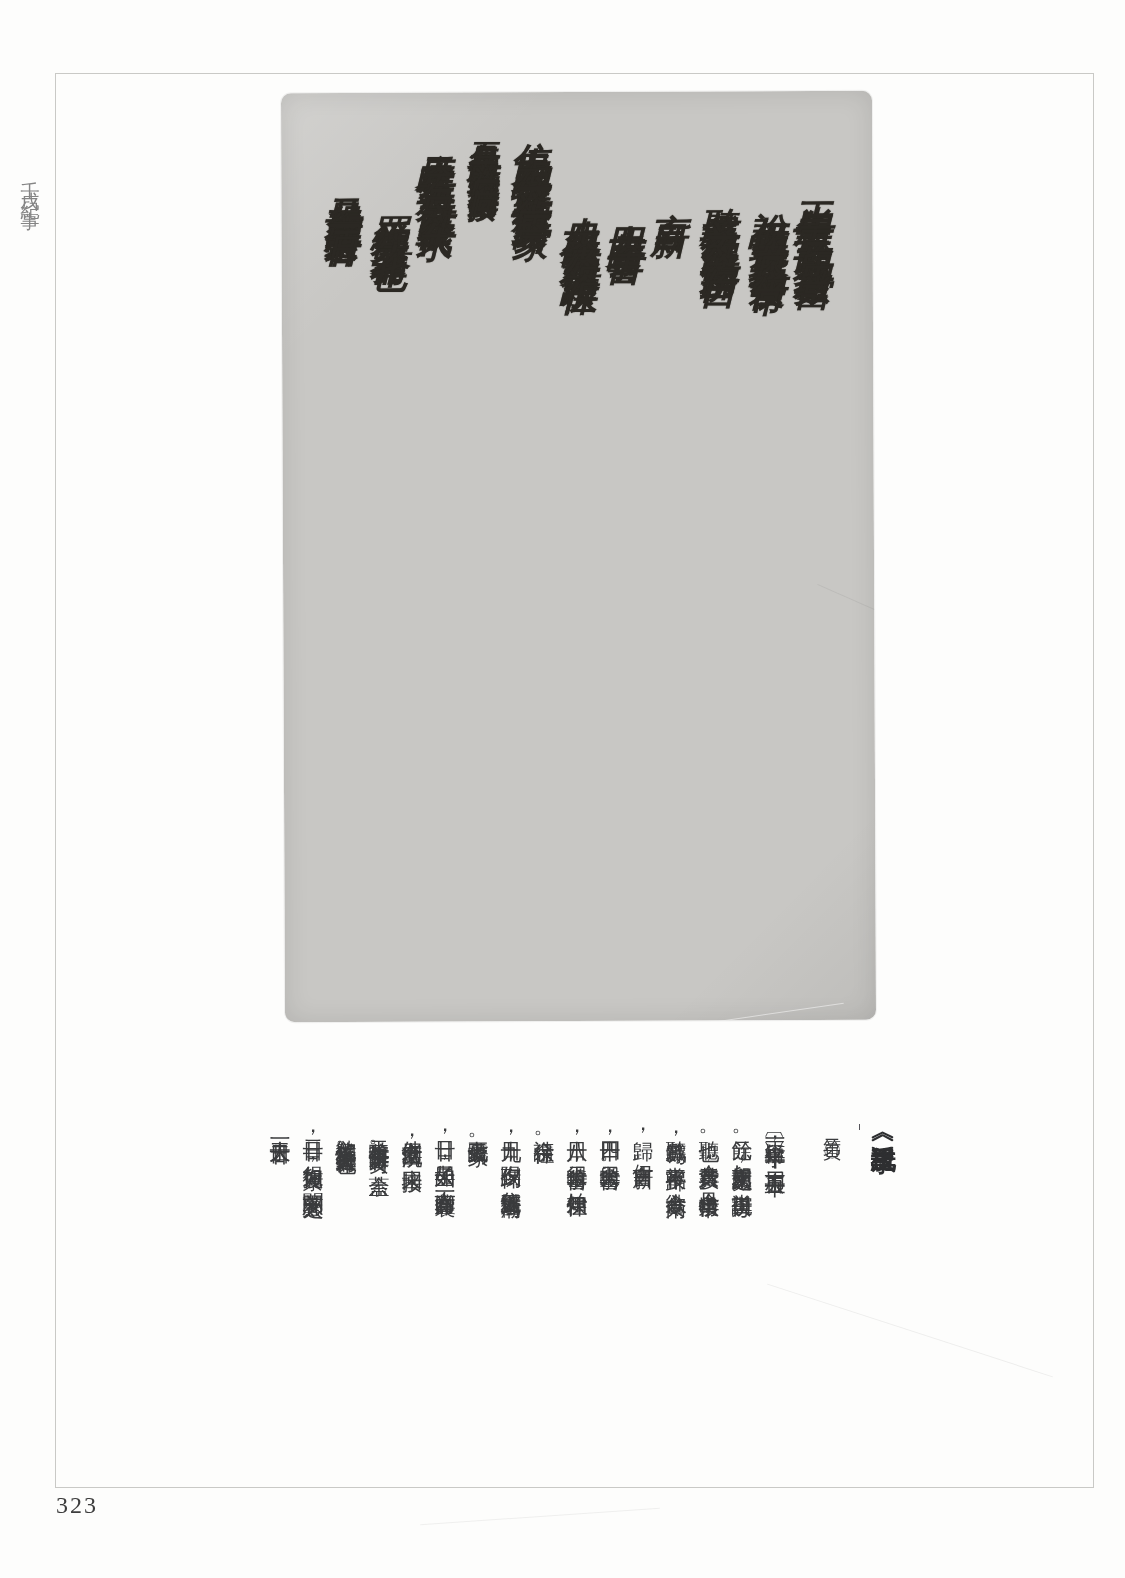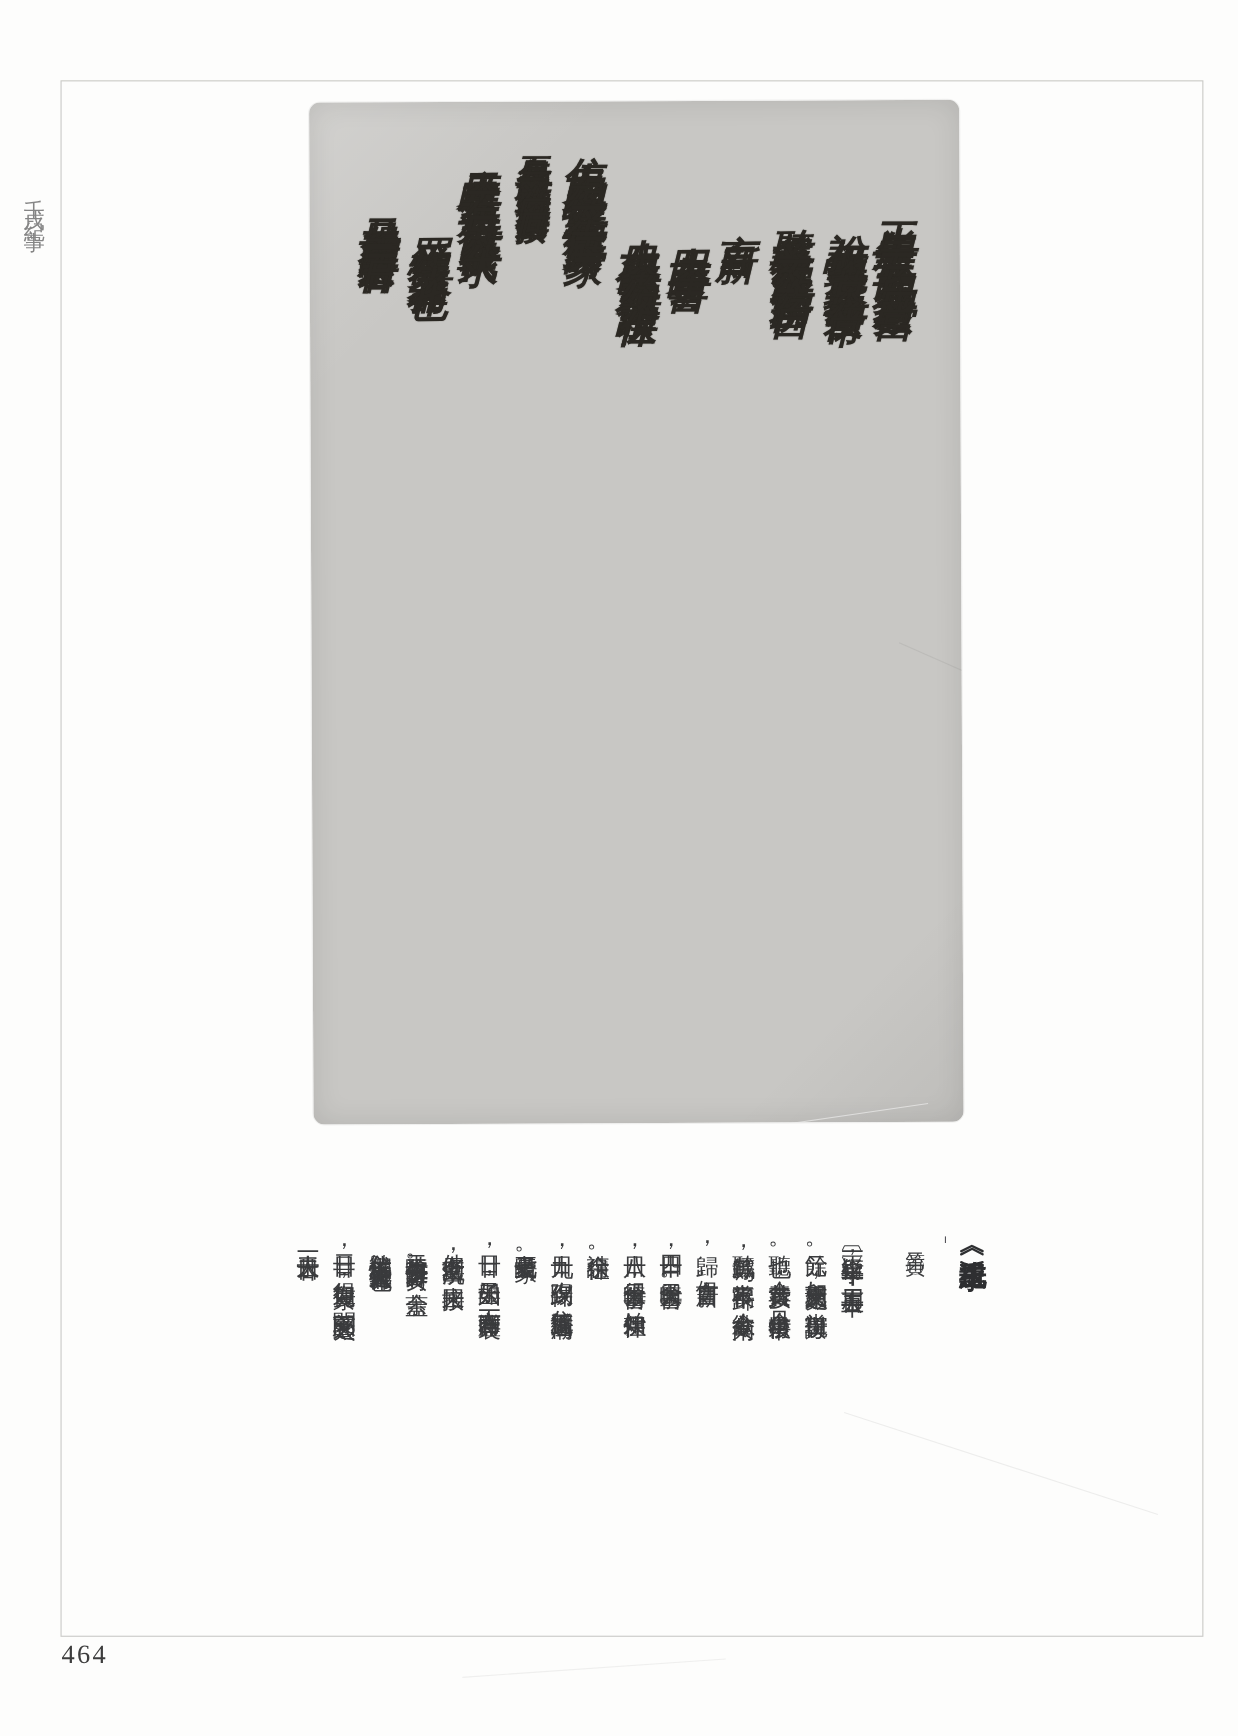--- a/index.html
+++ b/index.html
@@ -114,13 +114,13 @@
   <div class="t-title">
     <span class="t-title-inner">《壬戌紀事》</span>
   </div>
   <div class="t-pageref">第二〇頁</div>
   <div style="display:contents"><div class="t-line">正〔疑衍一字〕半年，用去二百五十</div><div class="t-line">餘元。如兒交來之用數，當説與伊母</div><div class="t-line">聽也。余責其費多，且余出京後伊常</div><div class="t-line">聽戲等爲，常夜半不歸。余欲令其南</div><div class="t-line">歸，伊自言自新。</div><div class="t-line">十四日，與天畸翁書。</div><div class="t-line">十八日，得天畸翁書，始知伊住保，</div><div class="t-line">請余往保。</div><div class="t-line">十九日，夕陽到保，住雙綵五道廟街</div><div class="t-line">七號夏天畸家。</div><div class="t-line">廿日，與子如函，内言有藍洋布裳一</div><div class="t-line">件交老周拿出洗，未接回。</div><div class="t-line">天畸翁生于庚午十月廿日亥時。蓋余</div><div class="t-line">欲代求羅舜恂先生之夫人算命也。</div><div class="t-line">廿二日，得如兒復禀，聞郭慈園之太</div><div class="t-line">夫人于廿一日</div></div>
 </div>
 
 <div class="crease c3"></div>
 <div class="crease c4"></div>
 
-<div class="page-number">464</div>
+<div class="page-number">323</div>
 
 </body></html>

